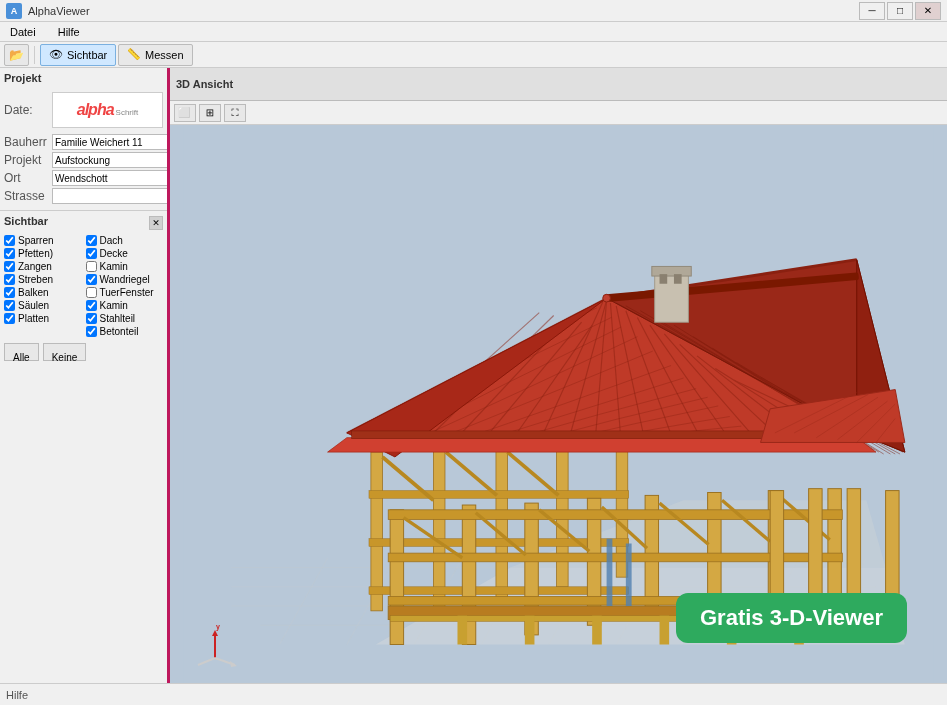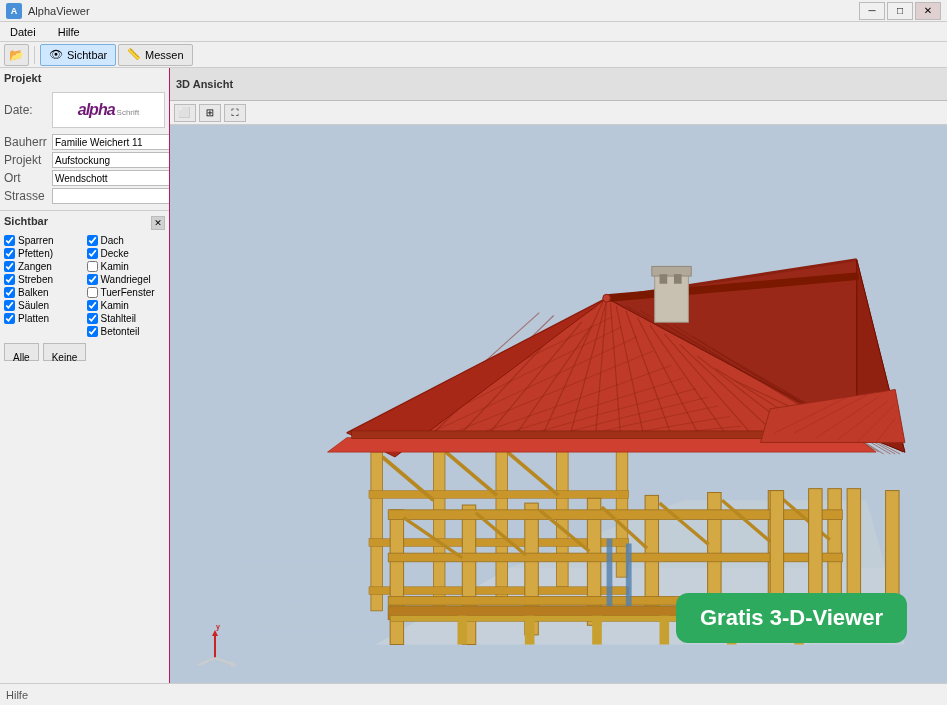--- a/index.html
+++ b/index.html
@@ -61,21 +61,21 @@
     
     #main-layout {
       display: flex;
       height: calc(705px - 22px - 20px - 26px - 22px);
     }
 
     
     #left-panel {
       width: 170px;
       background: #f0f0f0;
-      border-right: 1px solid #be185d;
+      border-right: 3px solid #be185d;
       display: flex;
       flex-direction: column;
       overflow: hidden;
     }
 
     
     #project-section {
       padding: 4px;
       border-bottom: 1px solid #ccc;
     }
@@ -306,21 +306,21 @@
 <div id="main-layout">
 
   <div id="left-panel">
 
     <div id="project-section">
       <div class="section-title">Projekt</div>
       <div class="field-row">
         <span class="field-label">Date:</span>
         <div class="project-logo">
           <div style="display:flex;align-items:baseline;gap:2px;">
-            <span class="logo-text" style="font-style:italic;font-size:16px;font-weight:bold;color:#701a75;">alpha</span>
+            <span class="logo-text" style="font-style:italic;font-size:16px;font-weight:bold;color:#ef4444;">alpha</span>
             <span class="logo-schrift" style="font-size:8px;color:#888;font-style:normal;">Schrift</span>
           </div>
         </div>
       </div>
       <div class="field-row">
         <span class="field-label">Bauherr</span>
         <input class="field-value" value="Familie Weichert 11" style="">
       </div>
       <div class="field-row">
         <span class="field-label">Projekt</span>

